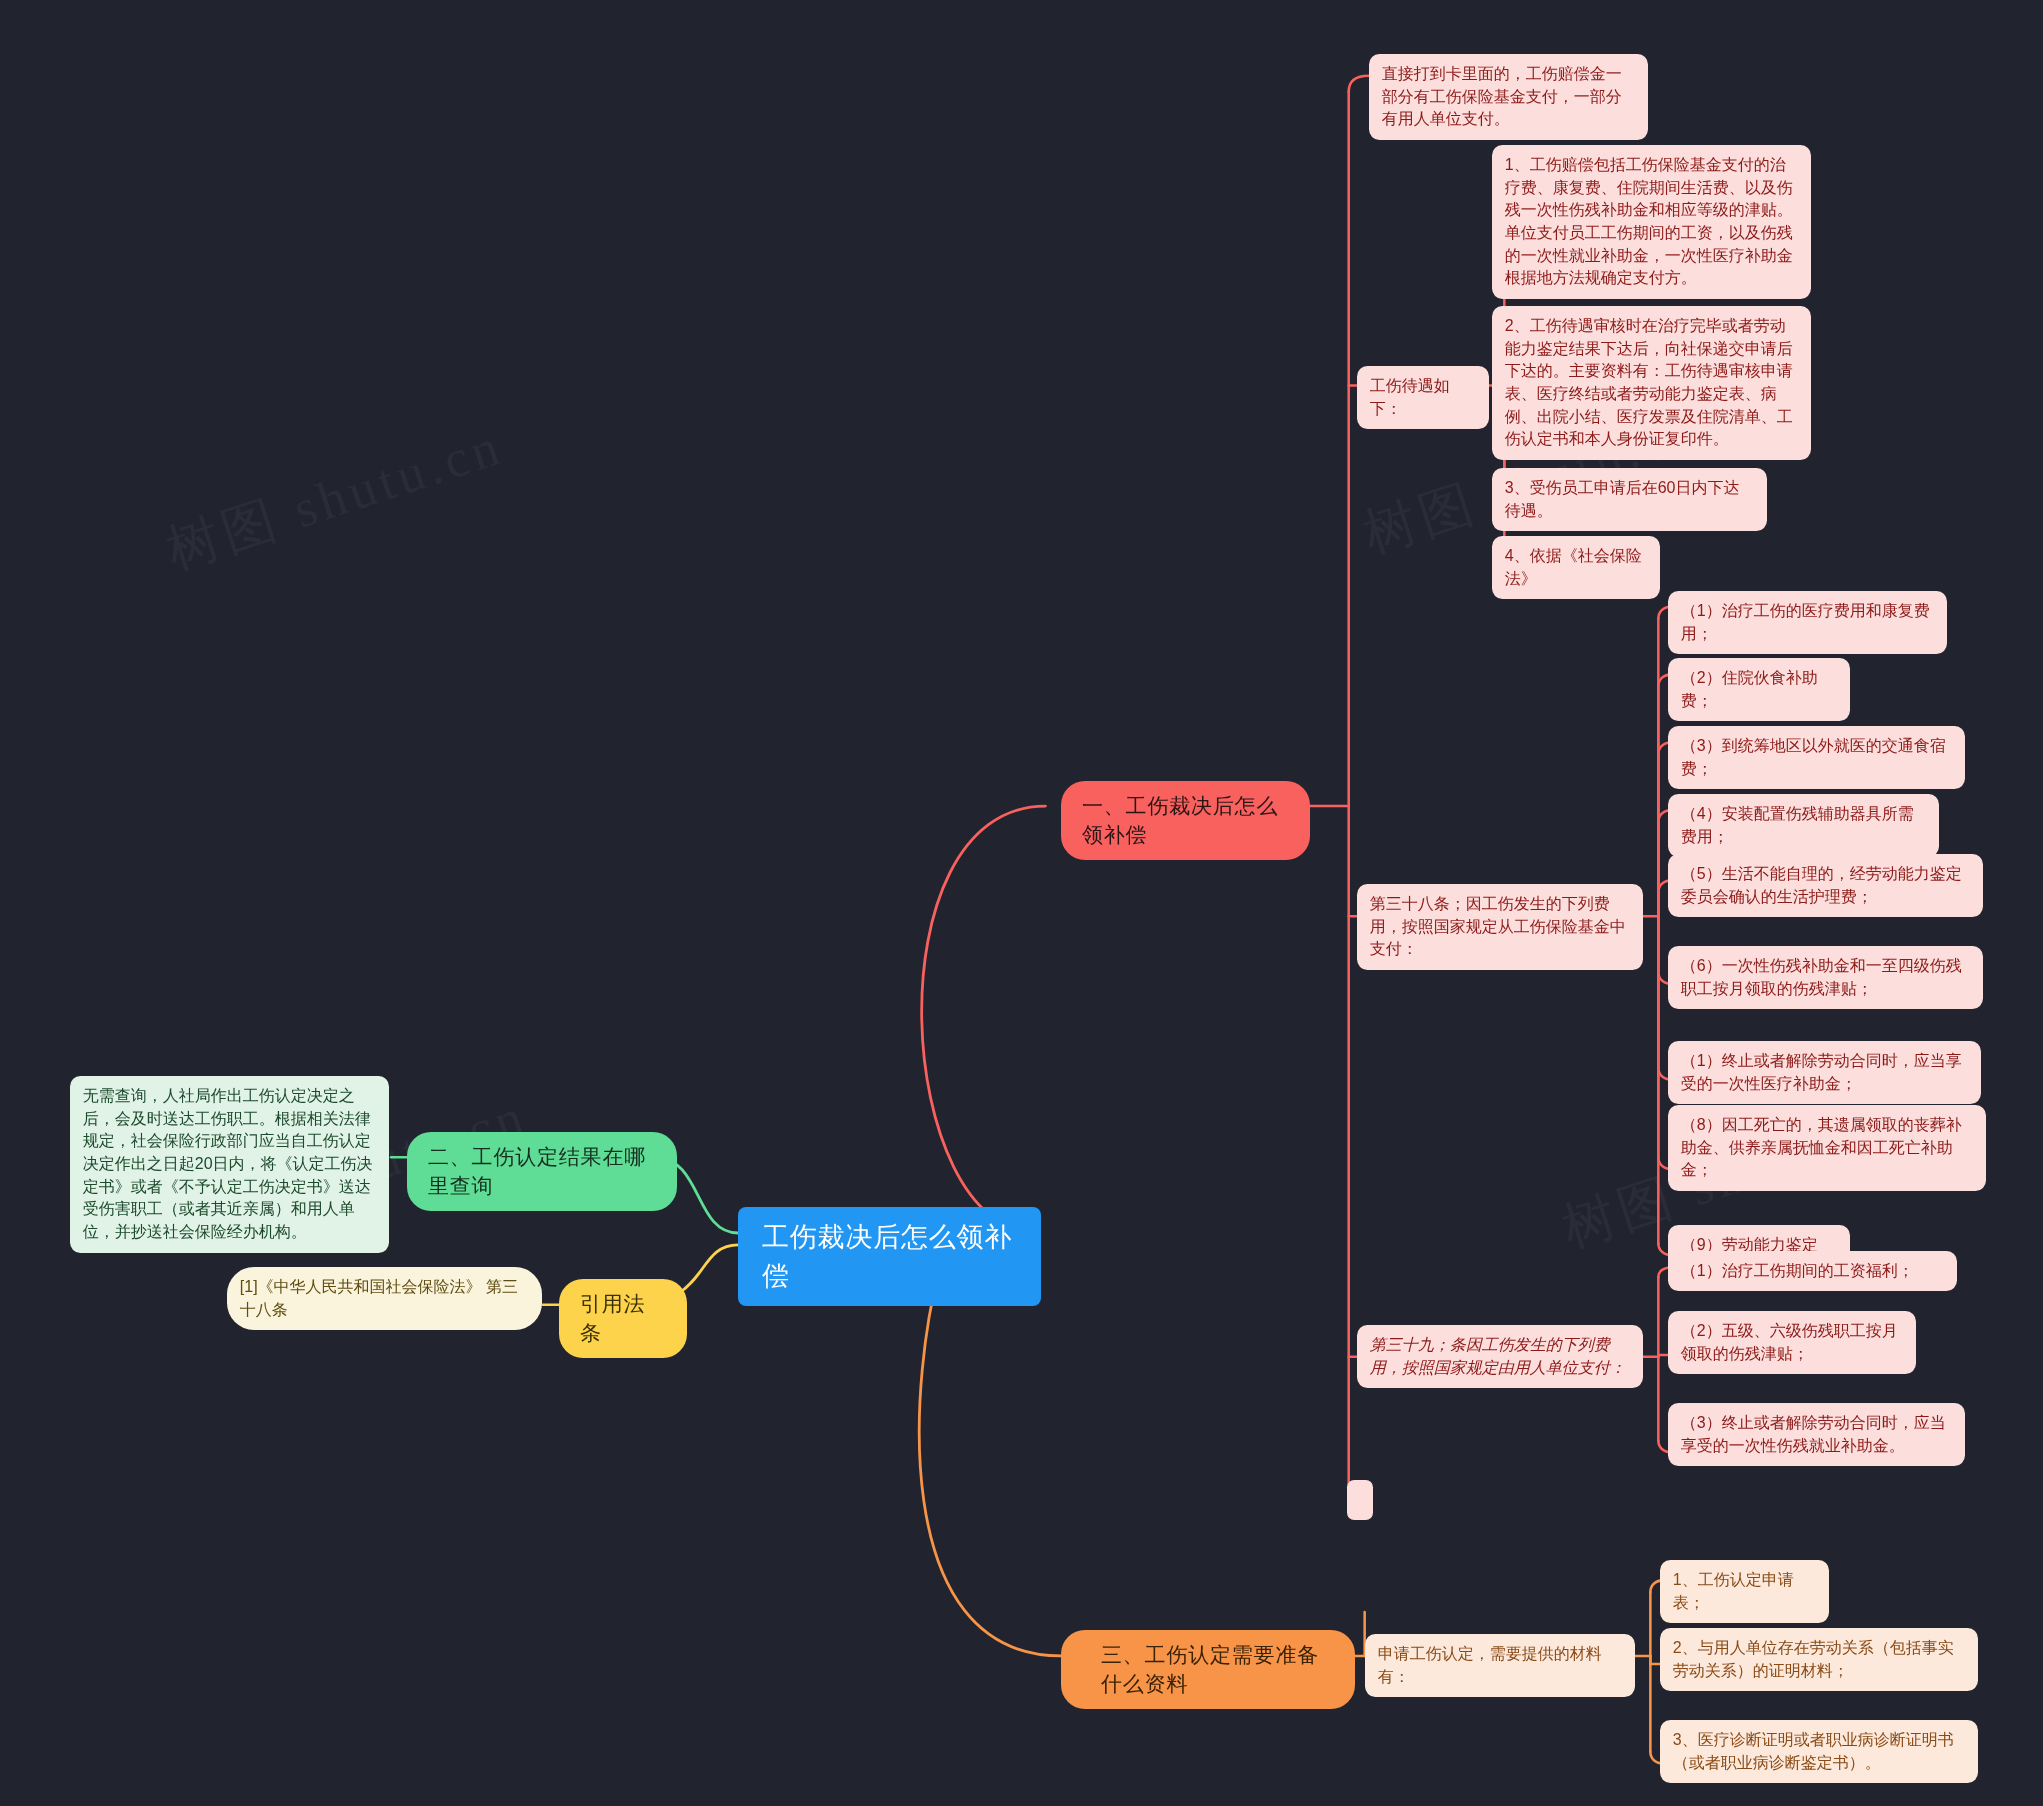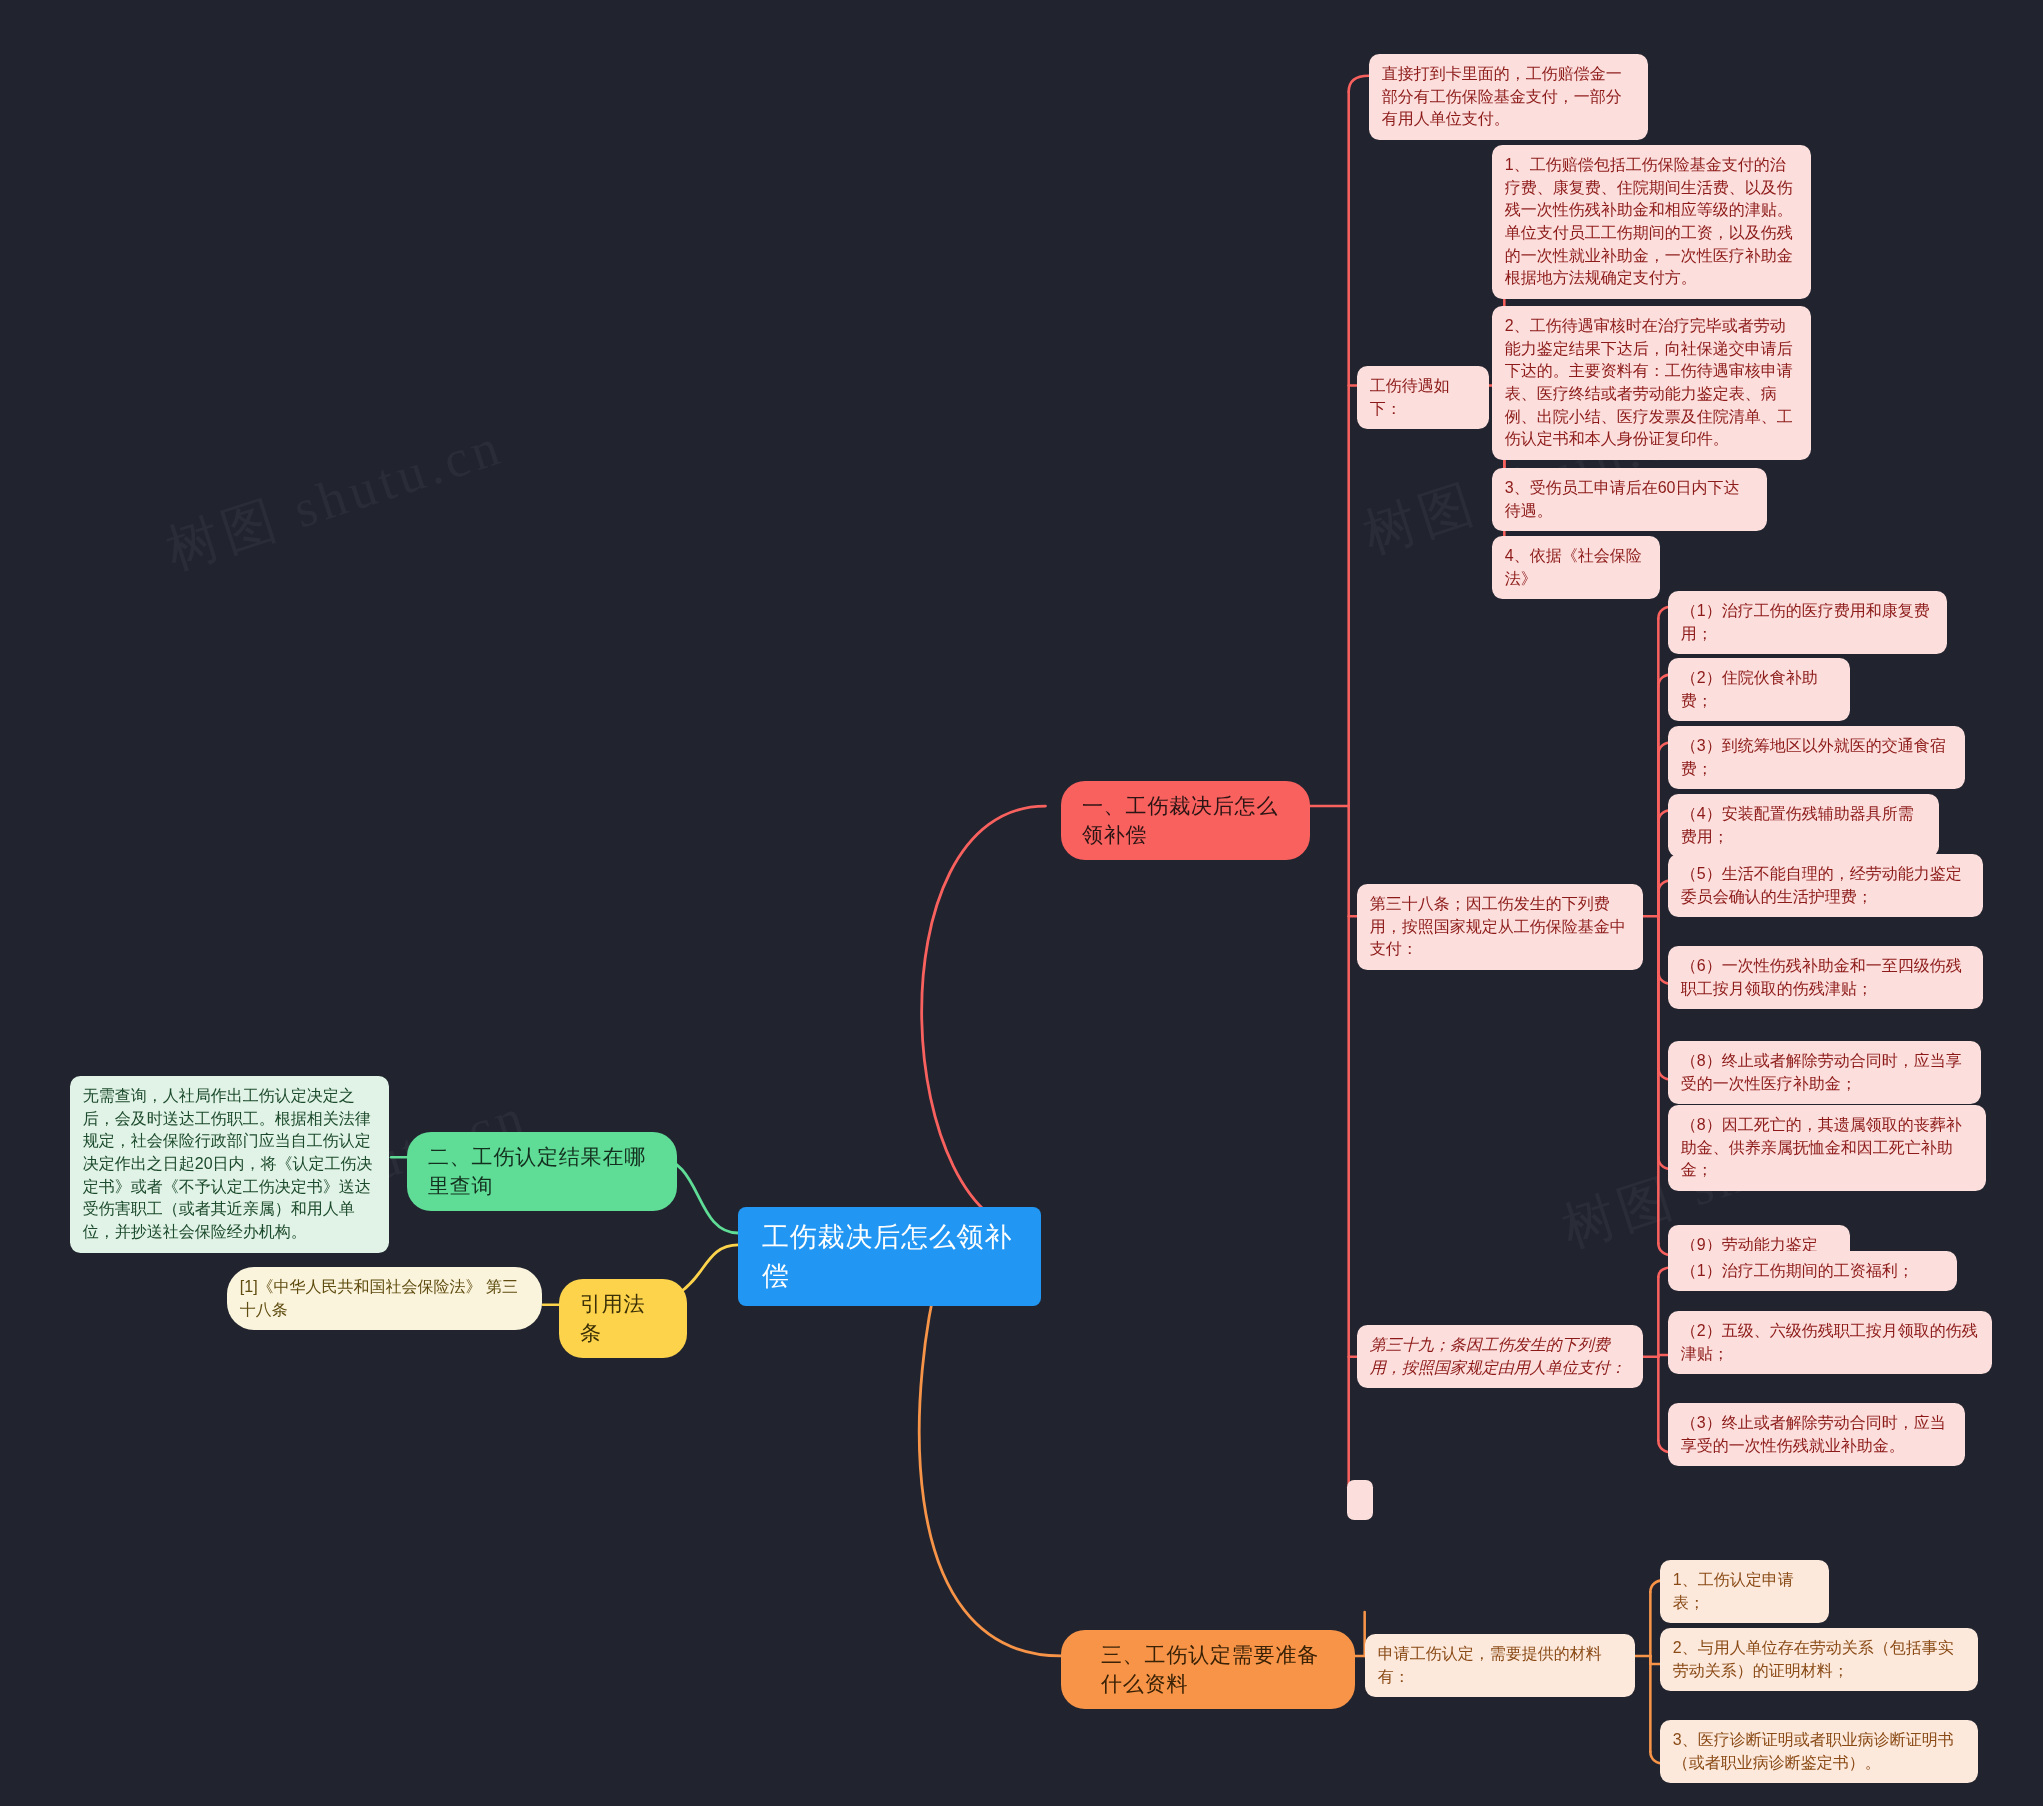--- a/index.html
+++ b/index.html
@@ -198,31 +198,31 @@
   <div class="node card red" style="left:1668px; top:658px; width:182px;">（2）住院伙食补助费；</div>
 
   <div class="node card red" style="left:1668px; top:726px; width:297px;">（3）到统筹地区以外就医的交通食宿费；</div>
 
   <div class="node card red" style="left:1668px; top:794px; width:271px;">（4）安装配置伤残辅助器具所需费用；</div>
 
   <div class="node card red" style="left:1668px; top:854px; width:315px;">（5）生活不能自理的，经劳动能力鉴定委员会确认的生活护理费；</div>
 
   <div class="node card red" style="left:1668px; top:946px; width:315px;">（6）一次性伤残补助金和一至四级伤残职工按月领取的伤残津贴；</div>
 
-  <div class="node card red" style="left:1668px; top:1041px; width:313px;">（8）终止或者解除劳动合同时，应当享受的一次性医疗补助金；</div>
+  <div class="node card red" style="left:1668px; top:1041px; width:313px;">（1）终止或者解除劳动合同时，应当享受的一次性医疗补助金；</div>
 
   <div class="node card red" style="left:1668px; top:1105px; width:318px;">（8）因工死亡的，其遗属领取的丧葬补助金、供养亲属抚恤金和因工死亡补助金；</div>
 
   <div class="node card red" style="left:1668px; top:1225px; width:182px;">（9）劳动能力鉴定费。</div>
 
   <div class="node card red" style="left:1357px; top:1325px; width:286px;font-style:italic;">第三十九；条因工伤发生的下列费用，按照国家规定由用人单位支付：</div>
 
   <div class="node card red" style="left:1668px; top:1251px; width:289px;">（1）治疗工伤期间的工资福利；</div>
 
-  <div class="node card red" style="left:1668px; top:1311px; width:324px;">（2）五级、六级伤残职工按月领取的伤残津贴；</div>
+  <div class="node card red" style="left:1668px; top:1311px; width:248px;">（2）五级、六级伤残职工按月领取的伤残津贴；</div>
 
   <div class="node card red" style="left:1668px; top:1403px; width:297px;">（3）终止或者解除劳动合同时，应当享受的一次性伤残就业补助金。</div>
 
   <div class="node card empty" style="left:1347px; top:1480px; width:25.5px; height:40px; border-radius:7.2px;"></div>
 
   <div class="node card green" style="left:70px; top:1076px; width:319px;">无需查询，人社局作出工伤认定决定之后，会及时送达工伤职工。根据相关法律规定，社会保险行政部门应当自工伤认定决定作出之日起20日内，将《认定工伤决定书》或者《不予认定工伤决定书》送达受伤害职工（或者其近亲属）和用人单位，并抄送社会保险经办机构。</div>
 
   <div class="node card yellow" style="left:227px; top:1267px; width:315px;">[1]《中华人民共和国社会保险法》 第三十八条</div>
 
   <div class="node card orange" style="left:1365px; top:1634px; width:270px;">申请工伤认定，需要提供的材料有：</div>

